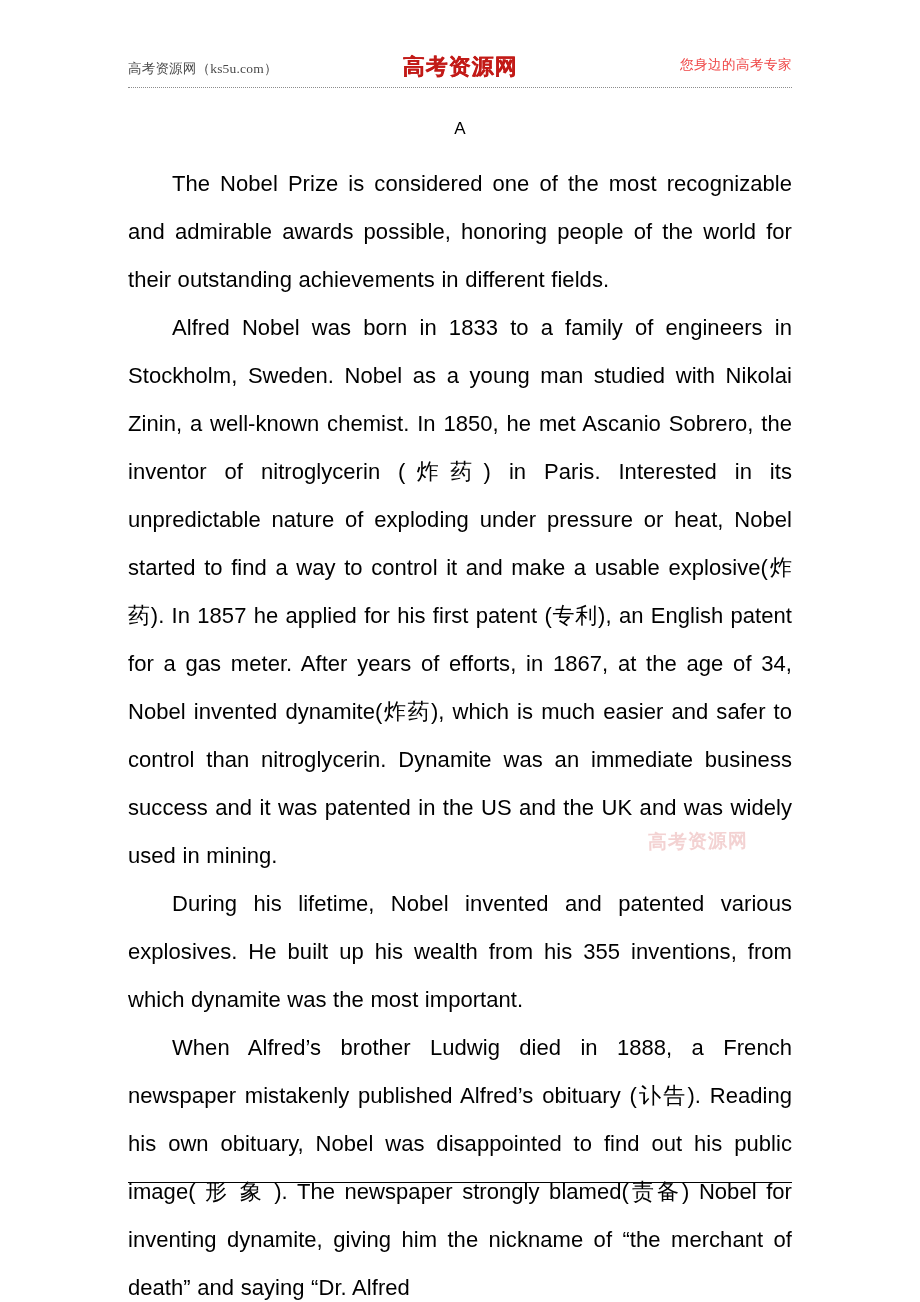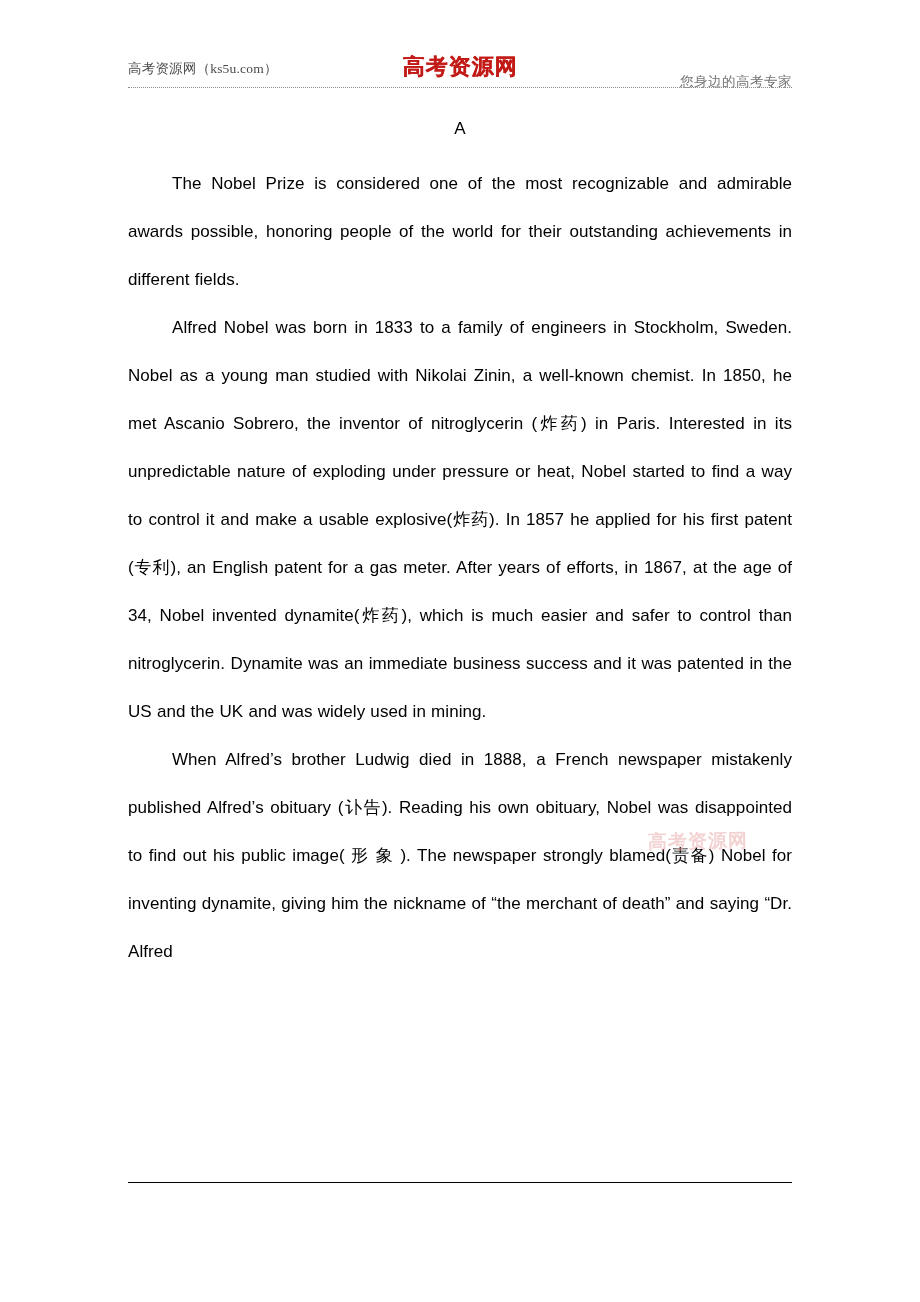--- a/index.html
+++ b/index.html
@@ -54,24 +54,24 @@
     font-size: 22px;
     font-weight: bold;
     color: #c21a17;
     letter-spacing: 1px;
     white-space: nowrap;
     text-shadow: 0.4px 0 0 #c21a17;
   }
   .hdr-right {
     position: absolute;
     right: 0;
-    top: 21px;
+    top: 4px;
     font-family: "Liberation Serif", "DejaVu Serif", serif;
     font-size: 13.5px;
-    color: #737373;
+    color: #ef4444;
     letter-spacing: 0.5px;
     white-space: nowrap;
   }
   .hdr-rule {
     position: absolute;
     left: 128px;
     top: 87px;
     width: 664px;
     height: 0;
     border-top: 1.5px dotted #8c8c8c;
@@ -85,21 +85,21 @@
     width: 664px;
   }
   .doc-title {
     text-align: center;
     font-size: 17px;
     line-height: 34px;
     margin-bottom: 14px;
     letter-spacing: 0.4px;
   }
   .para {
-    font-size: 17px;
+    font-size: 22px;
     line-height: 48px;
     text-align: justify;
     text-justify: inter-word;
     text-indent: 44px;
     margin: 0;
     letter-spacing: 0.05px;
     word-spacing: 0.4px;
   }
   
   .para::after {
@@ -189,20 +189,21 @@
   </div>
   <div class="hdr-rule"></div>
 
   <div class="content">
     <div class="doc-title">A</div>
 
     <p class="para ragged">The Nobel Prize is considered one of the most recognizable and admirable awards possible, honoring people of the world for their outstanding achievements in different fields.</p>
 
     <p class="para ragged">Alfred Nobel was born in 1833 to a family of engineers in Stockholm, Sweden. Nobel as a young man studied with Nikolai Zinin, a well-known chemist. In 1850, he met Ascanio Sobrero, the inventor of nitroglycerin (炸药) in Paris. Interested in its unpredictable nature of exploding under pressure or heat, Nobel started to find a way to control it and make a usable explosive(炸药). In 1857 he applied for his first patent (专利), an English patent for a gas meter. After years of efforts, in 1867, at the age of 34, Nobel invented dynamite(炸药), which is much easier and safer to control than nitroglycerin. Dynamite was an immediate business success and it was patented in the US and the UK and was widely used in mining.</p>
 
+    <p class="para ragged">During his lifetime, Nobel invented and patented various explosives. He built up his wealth from his 355 inventions, from which dynamite was the most important.</p>
 
     <p class="para ragged">When Alfred’s brother Ludwig died in 1888, a French newspaper mistakenly published Alfred’s obituary (讣告). Reading his own obituary, Nobel was disappointed to find out his public image( 形 象 ). The newspaper strongly blamed(责备) Nobel for inventing dynamite, giving him the nickname of “the merchant of death” and saying “Dr.    Alfred</p>
   </div>
 
   <div class="watermark">高考资源网</div>
 
   <div class="ftr-rule"></div>
 
 </div>
 

